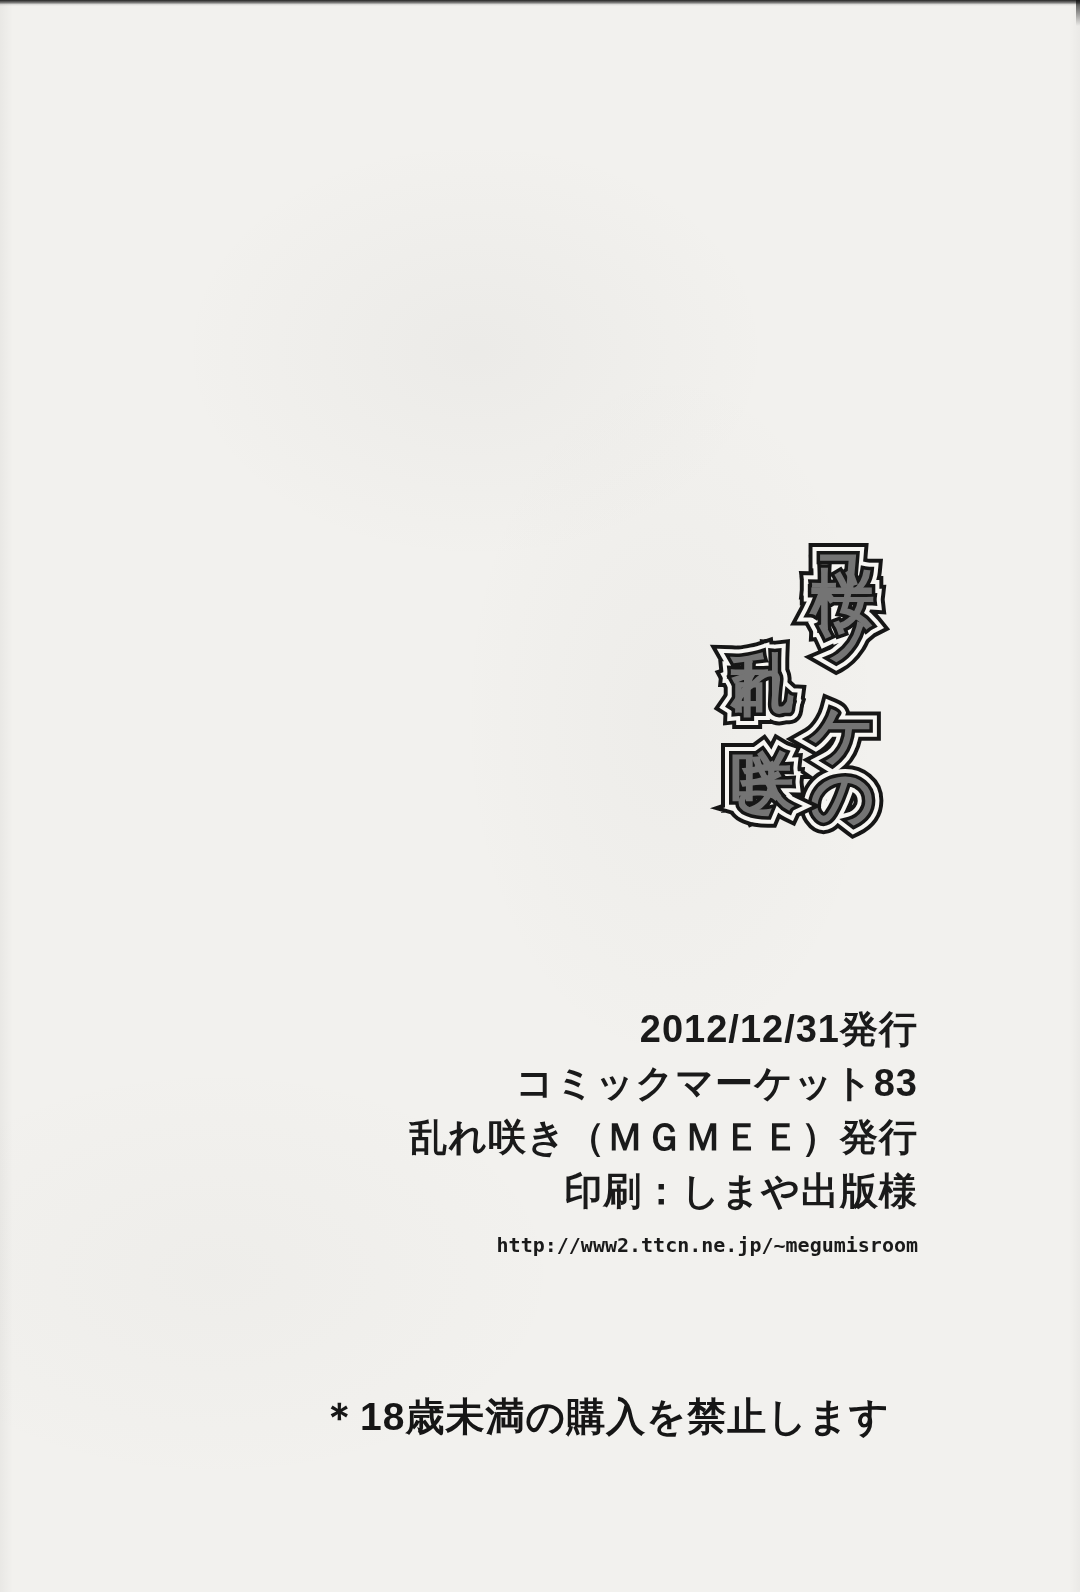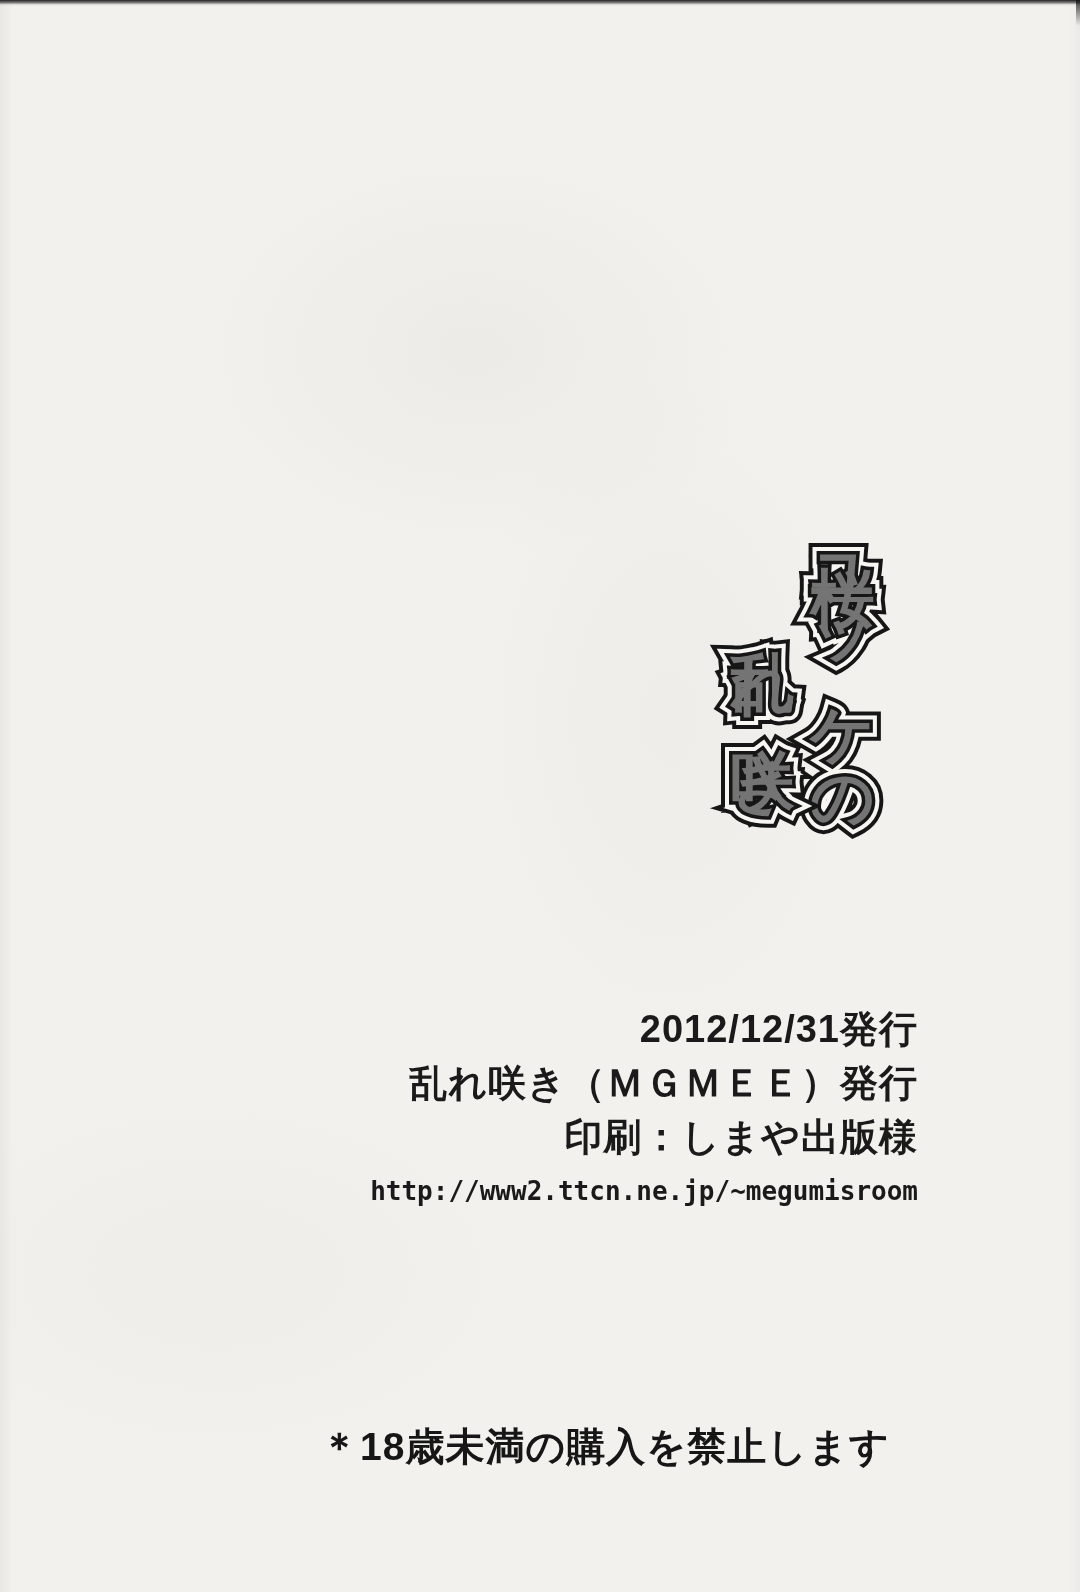--- a/index.html
+++ b/index.html
@@ -65,28 +65,28 @@
     height: 54px;
     font-weight: 700;
     white-space: nowrap;
   }
   .colophon .line.jp {
     font-size: 38px;
     font-family: "Liberation Sans", sans-serif;
     letter-spacing: 1px;
   }
   .colophon .line.mono {
-    font-size: 26px;
+    font-size: 20px;
     font-family: "DejaVu Sans Mono", monospace;
     font-weight: 700;
     letter-spacing: 0px;
   }
   .age-notice {
     position: absolute;
-    top: 1420px;
+    top: 1390px;
     right: 190px;
     font-size: 39px;
     font-weight: 700;
     color: #161616;
     font-family: "Liberation Sans", sans-serif;
     letter-spacing: 1px;
     white-space: nowrap;
   }
 </style>
 </head>
@@ -107,20 +107,21 @@
     <div class="title-col col-left">
       <span class="t-outer">乱れ咲き</span>
       <span class="t-halo">乱れ咲き</span>
       <span class="t-core">乱れ咲き</span>
       <span class="t-face">乱れ咲き</span>
     </div>
   </div>
 
   <div class="colophon">
     <span class="line jp">2012/12/31発行</span>
+    <span class="line jp">コミックマーケット83</span>
     <span class="line jp">乱れ咲き（ＭＧＭＥＥ）発行</span>
     <span class="line jp">印刷：しまや出版様</span>
     <span class="line mono">http://www2.ttcn.ne.jp/~megumisroom</span>
   </div>
 
   <div class="age-notice">＊18歳未満の購入を禁止します</div>
 
 </div>
 
 </body></html>

